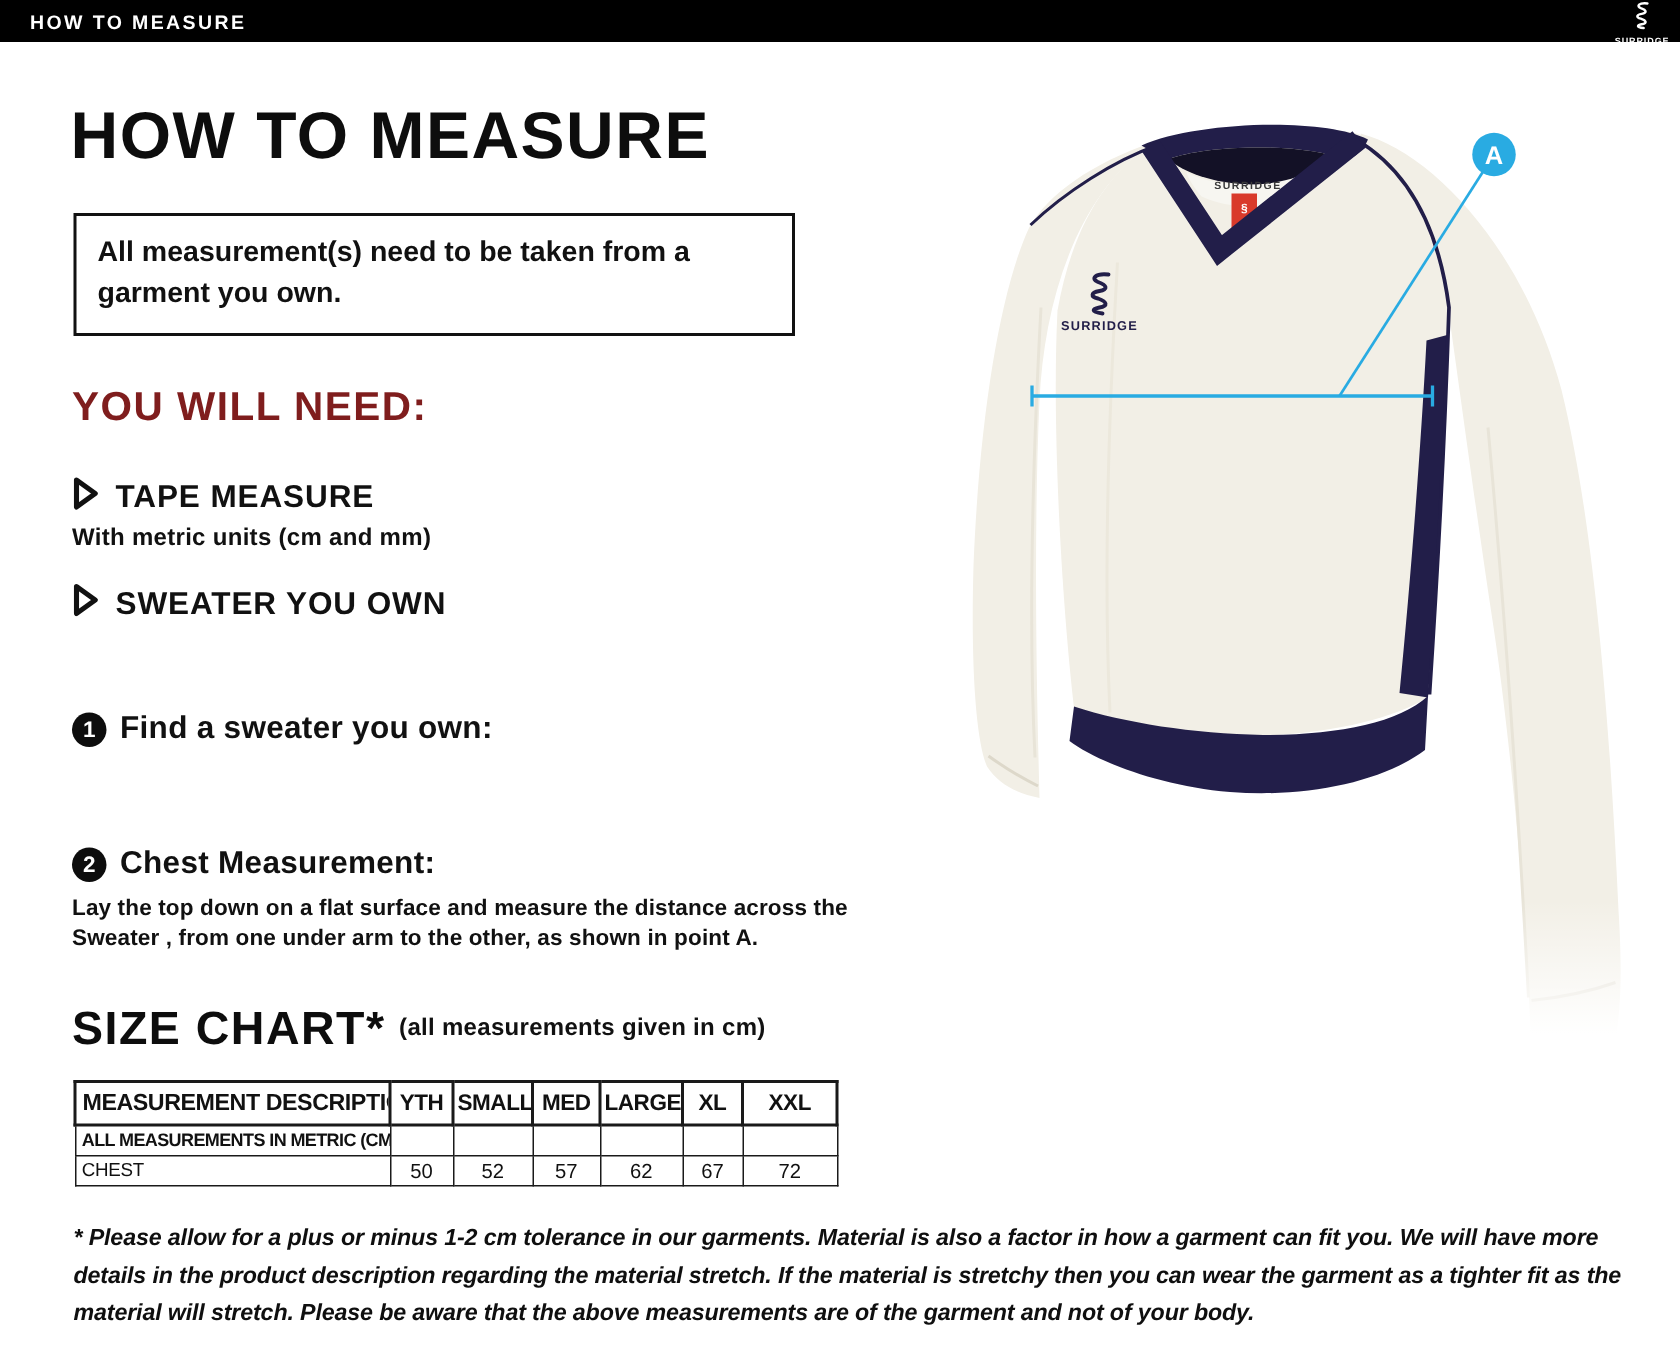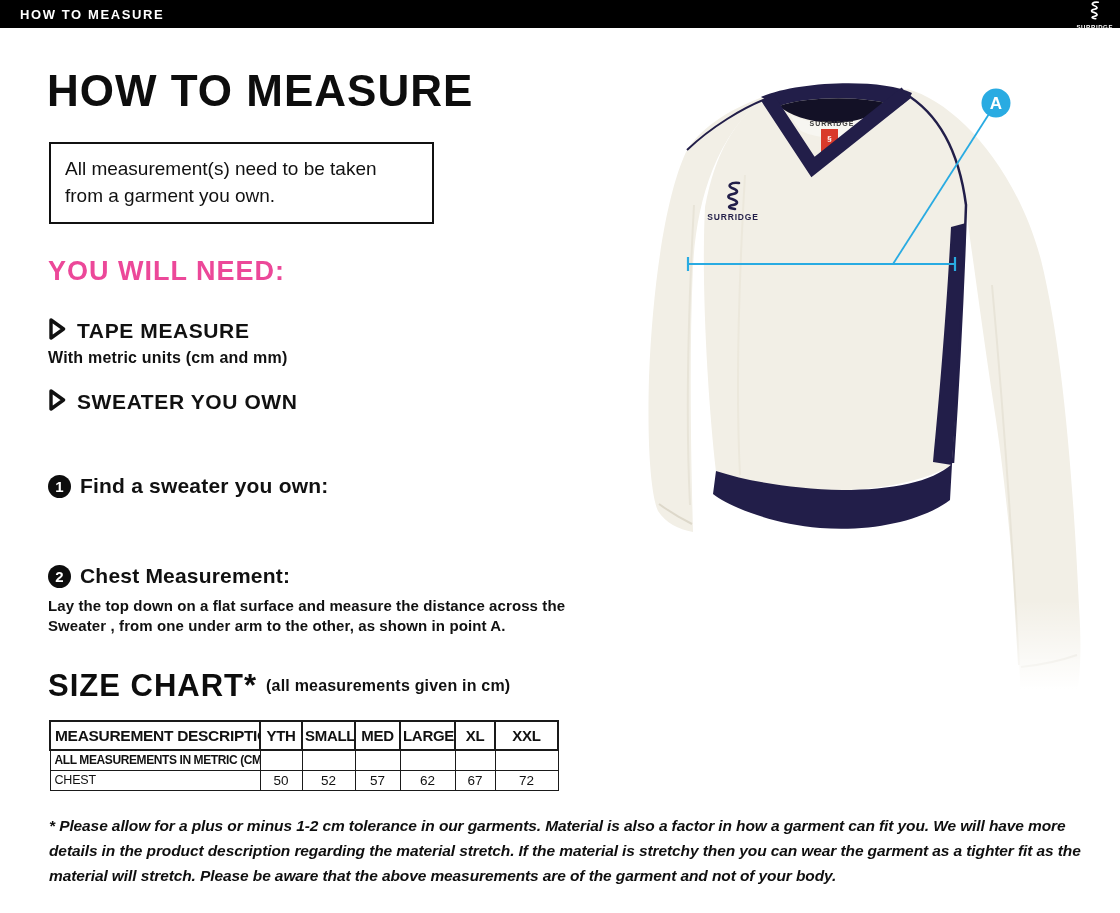--- a/index.html
+++ b/index.html
@@ -22,27 +22,27 @@
     align-items:center; line-height:1;
   }
   .topbar-brand { font-size:6px; font-weight:bold; letter-spacing:0.6px; color:#fff; margin-top:1px; }
 
   
   .page-title {
     position:absolute; left:47px; top:66px; font-size:44px; font-weight:bold;
     letter-spacing:1px; color:#0d0d0d; white-space:nowrap;
   }
   .note-box {
-    position:absolute; left:49px; top:142px; width:385px; min-height:79px;
+    position:absolute; left:49px; top:142px; width:481px; min-height:79px;
     border:2.5px solid #111; padding:12px 14px;
-    font-size:19px; font-weight:normal; line-height:1.42; color:#111;
+    font-size:19px; font-weight:bold; line-height:1.42; color:#111;
   }
   .ywn-heading {
     position:absolute; left:48px; top:256px; font-size:27px; font-weight:bold;
-    letter-spacing:1px; color:#ec4899; white-space:nowrap;
+    letter-spacing:1px; color:#7f1d1d; white-space:nowrap;
   }
   .need-item { position:absolute; left:48px; width:560px; }
   .need-item.tape    { top:318px; }
   .need-item.sweater { top:389px; }
   .need-head { display:flex; align-items:center; gap:11px; }
   .need-title { font-size:21px; font-weight:bold; letter-spacing:0.6px; white-space:nowrap;text-align:center; }
   .need-desc { margin-top:5px; font-size:16px; font-weight:bold; letter-spacing:0.2px; white-space:nowrap; }
 
   .step { position:absolute; left:48px; width:545px; }
   .step.one { top:474px; }

